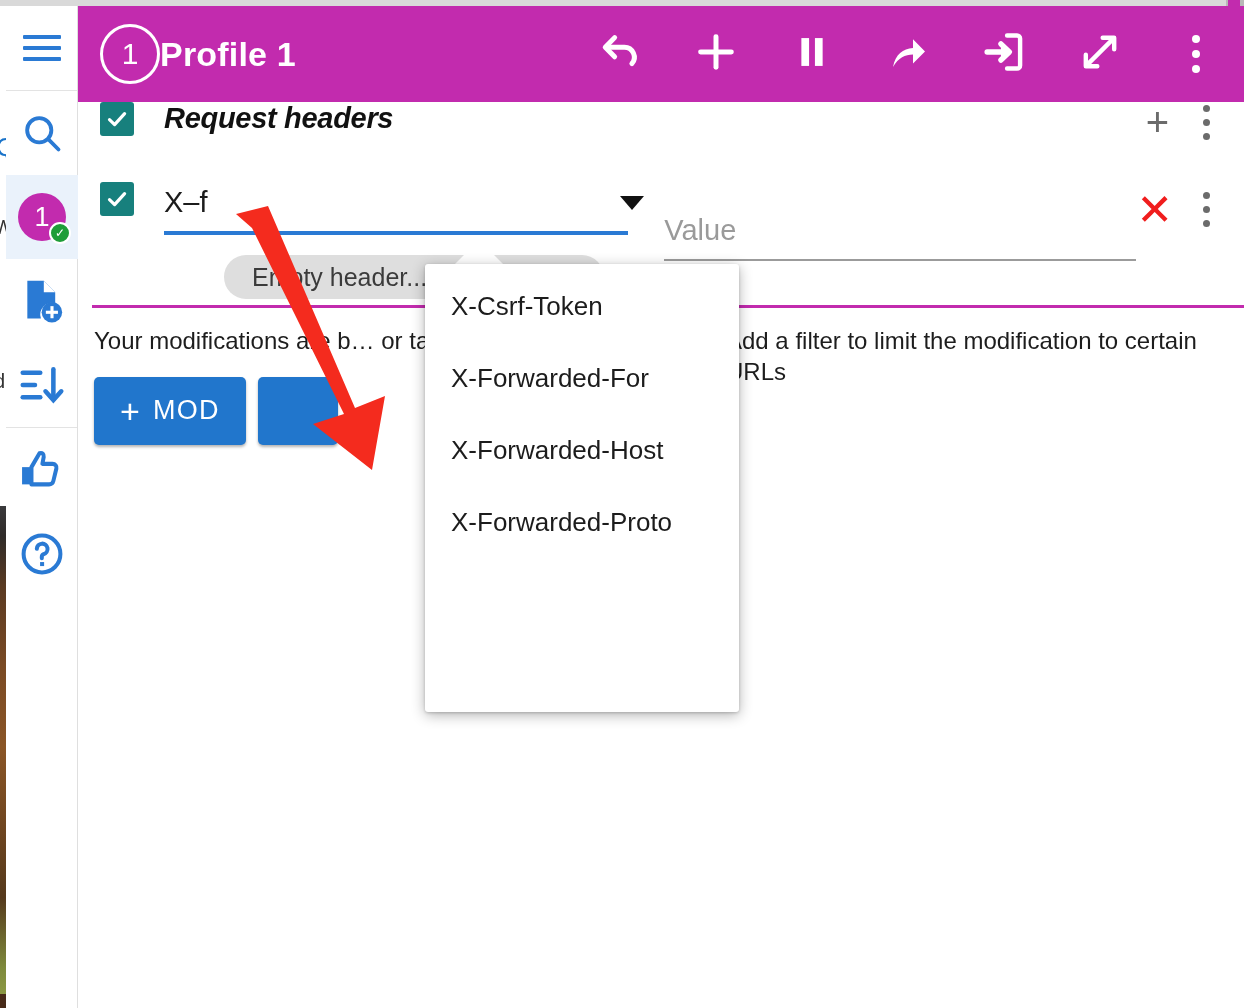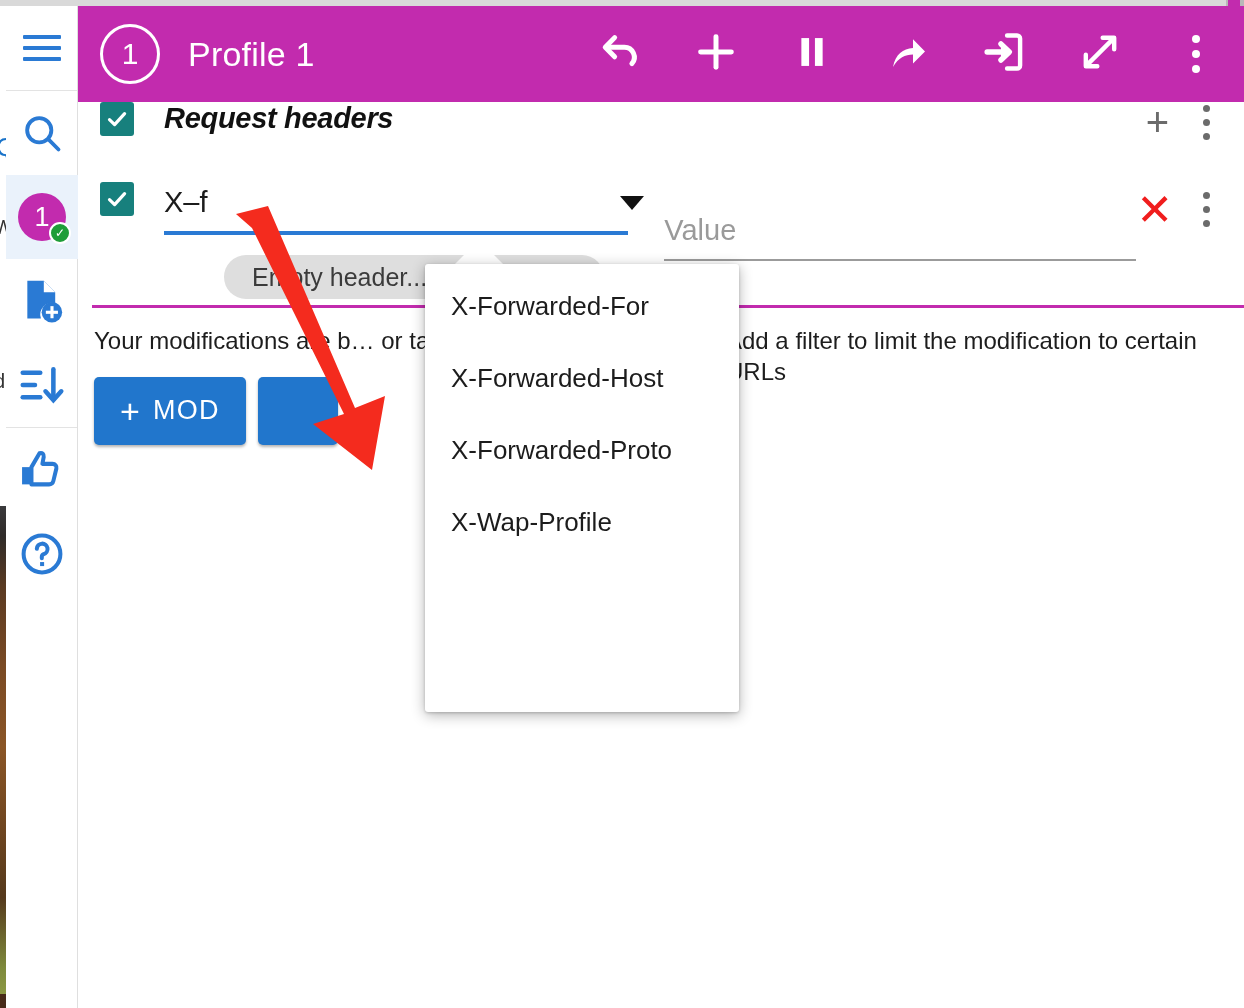--- a/index.html
+++ b/index.html
@@ -81,21 +81,21 @@
   .appbar {
     position:absolute; left:0; top:0; width:1166px; height:96px;
     background:#c22bae; color:#ffffff; display:flex; align-items:center;
   }
   .appbar-num {
     width:60px; height:60px; border-radius:50%;
     border:3px solid #ffffff; margin-left:22px;
     display:flex; align-items:center; justify-content:center;
     font-size:30px; font-weight:400;
   }
-  .appbar-title { margin-left:28px; font-size:34px; font-weight:400; letter-spacing:.2px; }
+  .appbar-title { font-size:34px; font-weight:700; letter-spacing:.2px; }
   .appbar-actions { margin-left:auto; display:flex; align-items:center; }
   .appbar-btn {
     width:96px; height:96px; display:flex; align-items:center; justify-content:center;
   }
   .dots-v { display:flex; flex-direction:column; gap:7px; }
   .dots-v i { width:8px; height:8px; border-radius:50%; background:#ffffff; display:block; }
   .dots-v.grey i { background:#6b6b6b; width:7px; height:7px; }
 
   
   .sec-row {
@@ -407,24 +407,24 @@
         </div>
       </div>
     </div>
 
     <div class="body-right">
       <div class="body-txt">Add a filter to limit the modification to certain URLs</div>
     </div>
 
     <div class="dd-caret"></div>
     <div class="dropdown">
+      <div class="dd-item">X-Csrf-Token</div>
       <div class="dd-item">X-Forwarded-For</div>
       <div class="dd-item">X-Forwarded-Host</div>
       <div class="dd-item">X-Forwarded-Proto</div>
-      <div class="dd-item">X-Wap-Profile</div>
     </div>
   </div>
 
   <svg class="arrow-svg" viewBox="0 0 1244 1008">
     <path d="M236 214 L268 206 L355 408 L385 396 L372 470 L313 424 L344 414 L252 228 Z" fill="#F42B1E"></path>
   </svg>
 
 </div>
 
 </body></html>

